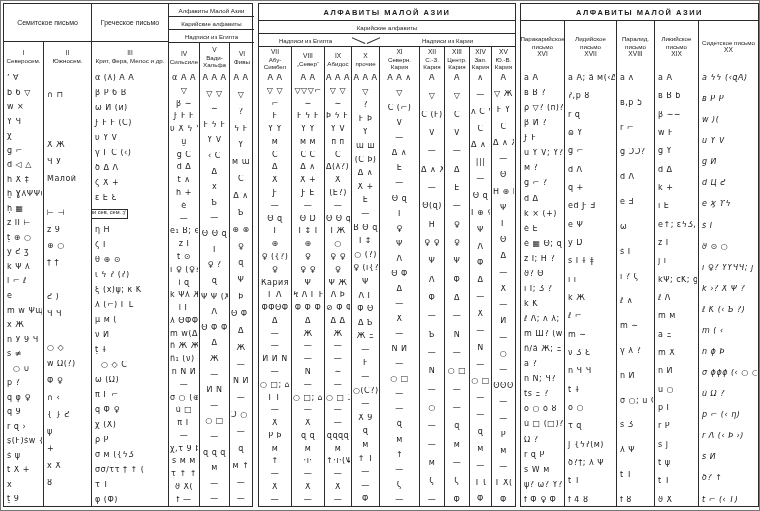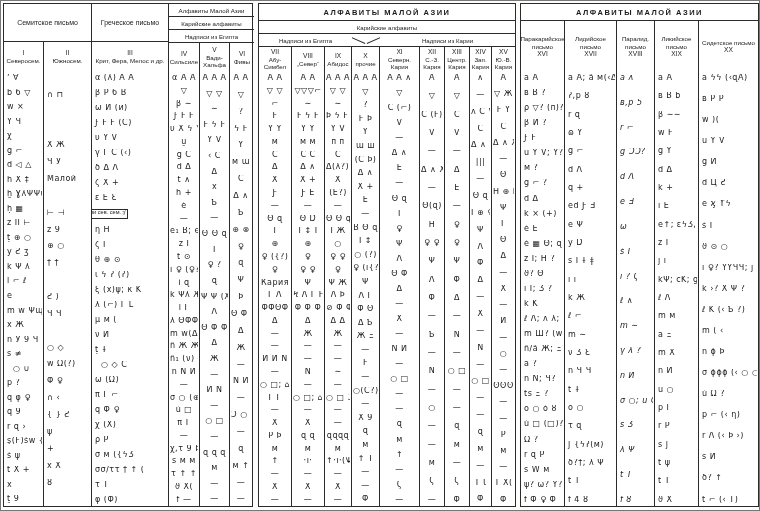--- a/index.html
+++ b/index.html
@@ -679,21 +679,21 @@
           <div class="gline">ν Ʒ Ɛ</div>
           <div class="gline">n Ч Ч</div>
           <div class="gline">t Ŧ</div>
           <div class="gline">o ○</div>
           <div class="gline">τ ɋ</div>
           <div class="gline">ʃ {ϟʔ(ᴍ)</div>
           <div class="gline">δ?†; λ Ψ</div>
           <div class="gline">t Τ</div>
           <div class="gline">f 4 8</div>
         </div>
-        <div class="bcol left" style="width: 38px; font-style: italic;">
+        <div class="bcol left" style="width: 38px;">
           <div class="gline">a ʌ</div>
           <div class="gline">в,p 5</div>
           <div class="gline">r ⌐</div>
           <div class="gline">g ƆƆ?</div>
           <div class="gline">d Λ</div>
           <div class="gline">e Ǝ</div>
           <div class="gline">ω</div>
           <div class="gline">ś Ι</div>
           <div class="gline">i ? Ϛ</div>
           <div class="gline">ℓ ∧</div>
@@ -725,21 +725,21 @@
           <div class="gline">m̈ X</div>
           <div class="gline">n И</div>
           <div class="gline">u ○</div>
           <div class="gline">p Γ</div>
           <div class="gline">r Ρ</div>
           <div class="gline">s ʃ</div>
           <div class="gline">t ψ</div>
           <div class="gline">t Τ</div>
           <div class="gline">ϑ X</div>
         </div>
-        <div class="bcol left" style="width: 56px;">
+        <div class="bcol left" style="width: 56px; font-style: italic;">
           <div class="gline">a ϟϟ (‹ɋA)</div>
           <div class="gline">в Ρ Ρ</div>
           <div class="gline">w )(</div>
           <div class="gline">u Υ V</div>
           <div class="gline">g И</div>
           <div class="gline">d Ц Ƨ</div>
           <div class="gline">e ϗ ϒϟ</div>
           <div class="gline">ś Ι</div>
           <div class="gline">ϑ ⊙ ○</div>
           <div class="gline">i ♀? ΥΥЧЧ; j ʔ</div>

